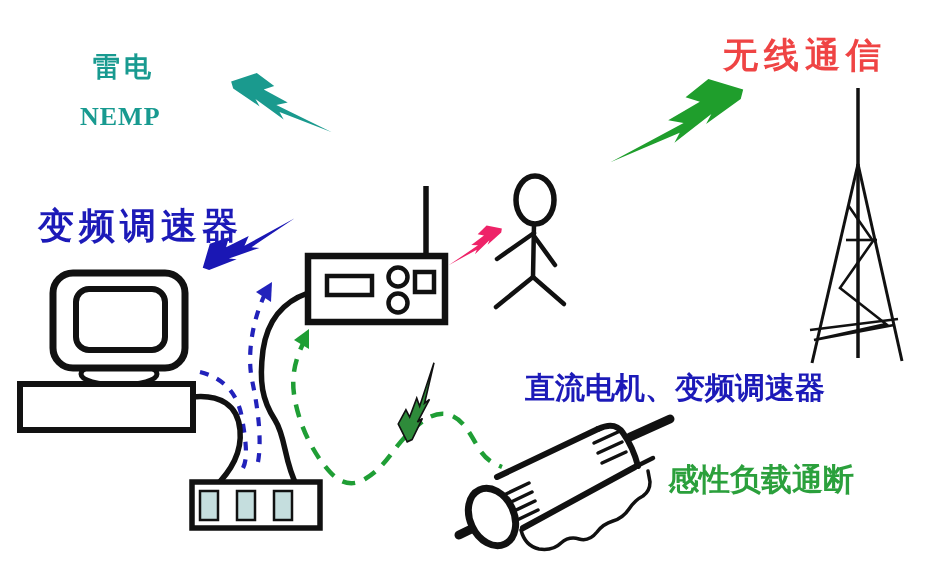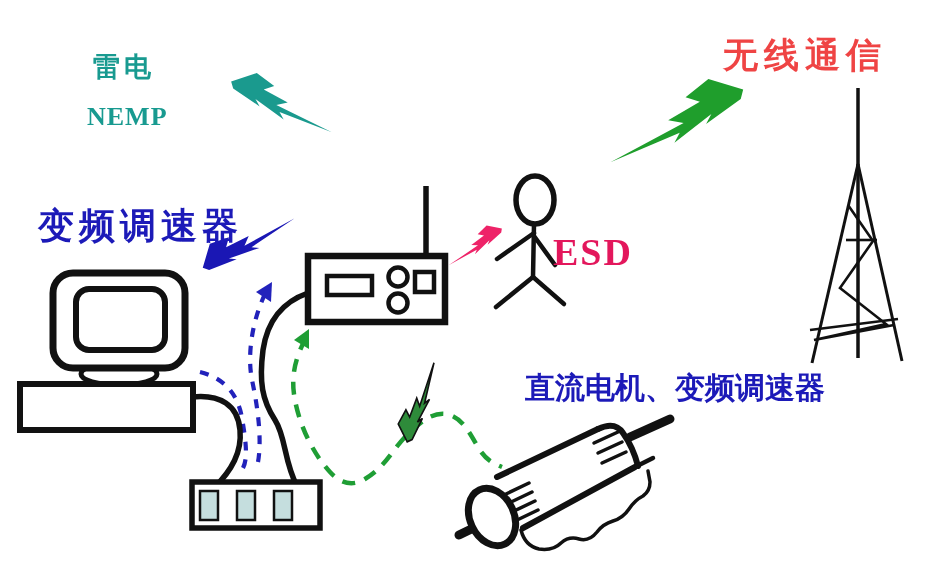--- a/index.html
+++ b/index.html
@@ -108,18 +108,18 @@
     <polygon transform="translate(230,88) rotate(10) scale(1.08)" points="0,-6 22,-18 40,-9 31,-4 55,4 45,8 100,24 49,14 54,20 25,6 30,12 3,0" fill="#1a9a8e"></polygon>
 
     <polygon transform="translate(745,98) scale(-1.45,1.45) rotate(12)" points="0,-6 22,-18 40,-9 31,-4 55,4 45,8 100,24 49,14 54,20 25,6 30,12 3,0" fill="#1f9e2c"></polygon>
 
     <polygon transform="translate(207,272) rotate(-45)" points="0,-6 22,-18 40,-9 31,-4 55,4 45,8 100,24 49,14 54,20 25,6 30,12 3,0" fill="#1a17b4"></polygon>
 
     <polygon transform="translate(412,442) rotate(-88) scale(0.8)" stroke="#111" stroke-width="2" points="0,-6 22,-18 40,-9 31,-4 55,4 45,8 100,24 49,14 54,20 25,6 30,12 3,0" fill="#2e8b3a"></polygon>
   </svg>
 
   <div class="lbl lbl-teal" style="left:93px;top:54px">雷电</div>
-  <div class="lbl lbl-nemp" style="left:87px;top:104px">NEMP</div>
+  <div class="lbl lbl-nemp" style="left:80px;top:104px">NEMP</div>
   <div class="lbl lbl-green-big" style="left:723px;top:37px">无线通信</div>
   <div class="lbl lbl-blue-big" style="left:38px;top:208px">变频调速器</div>
-  <div class="lbl lbl-esd" style="left:553px;top:233px">ESD</div>
   <div class="lbl lbl-blue-mid" style="left:518px;top:373px">直流电机、变频调速器</div>
+  <div class="lbl lbl-green-mid" style="left:668px;top:464px">感性负载通断</div>
 </div>
 
 </body></html>

